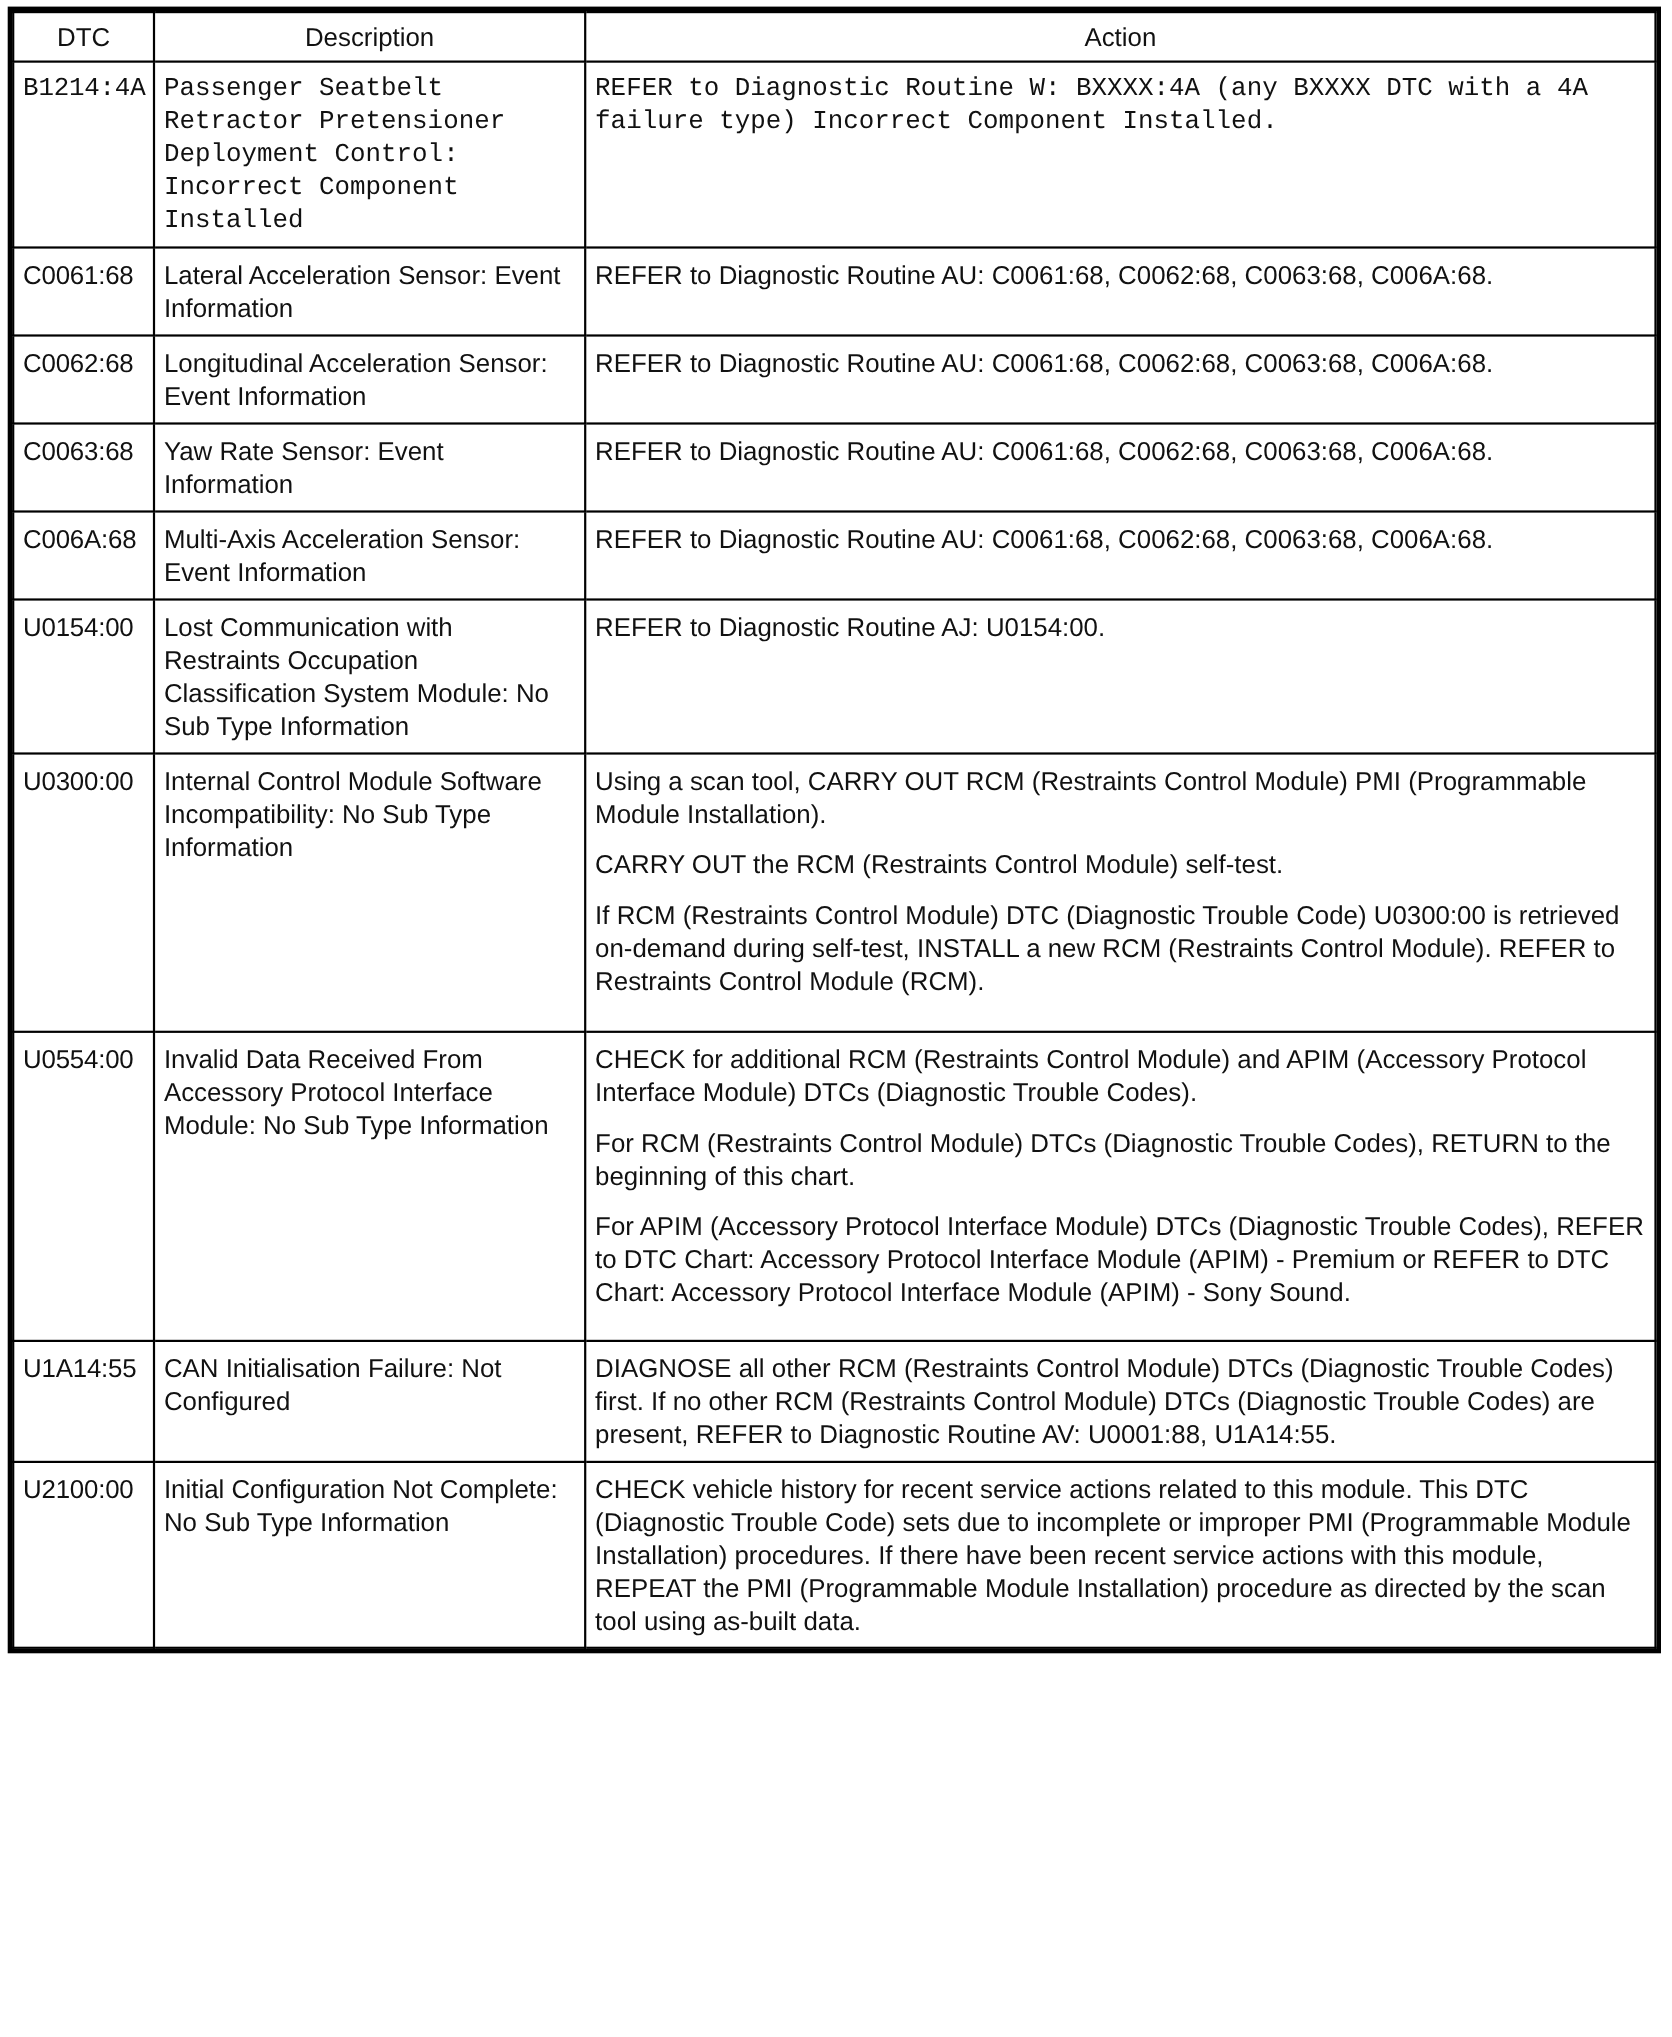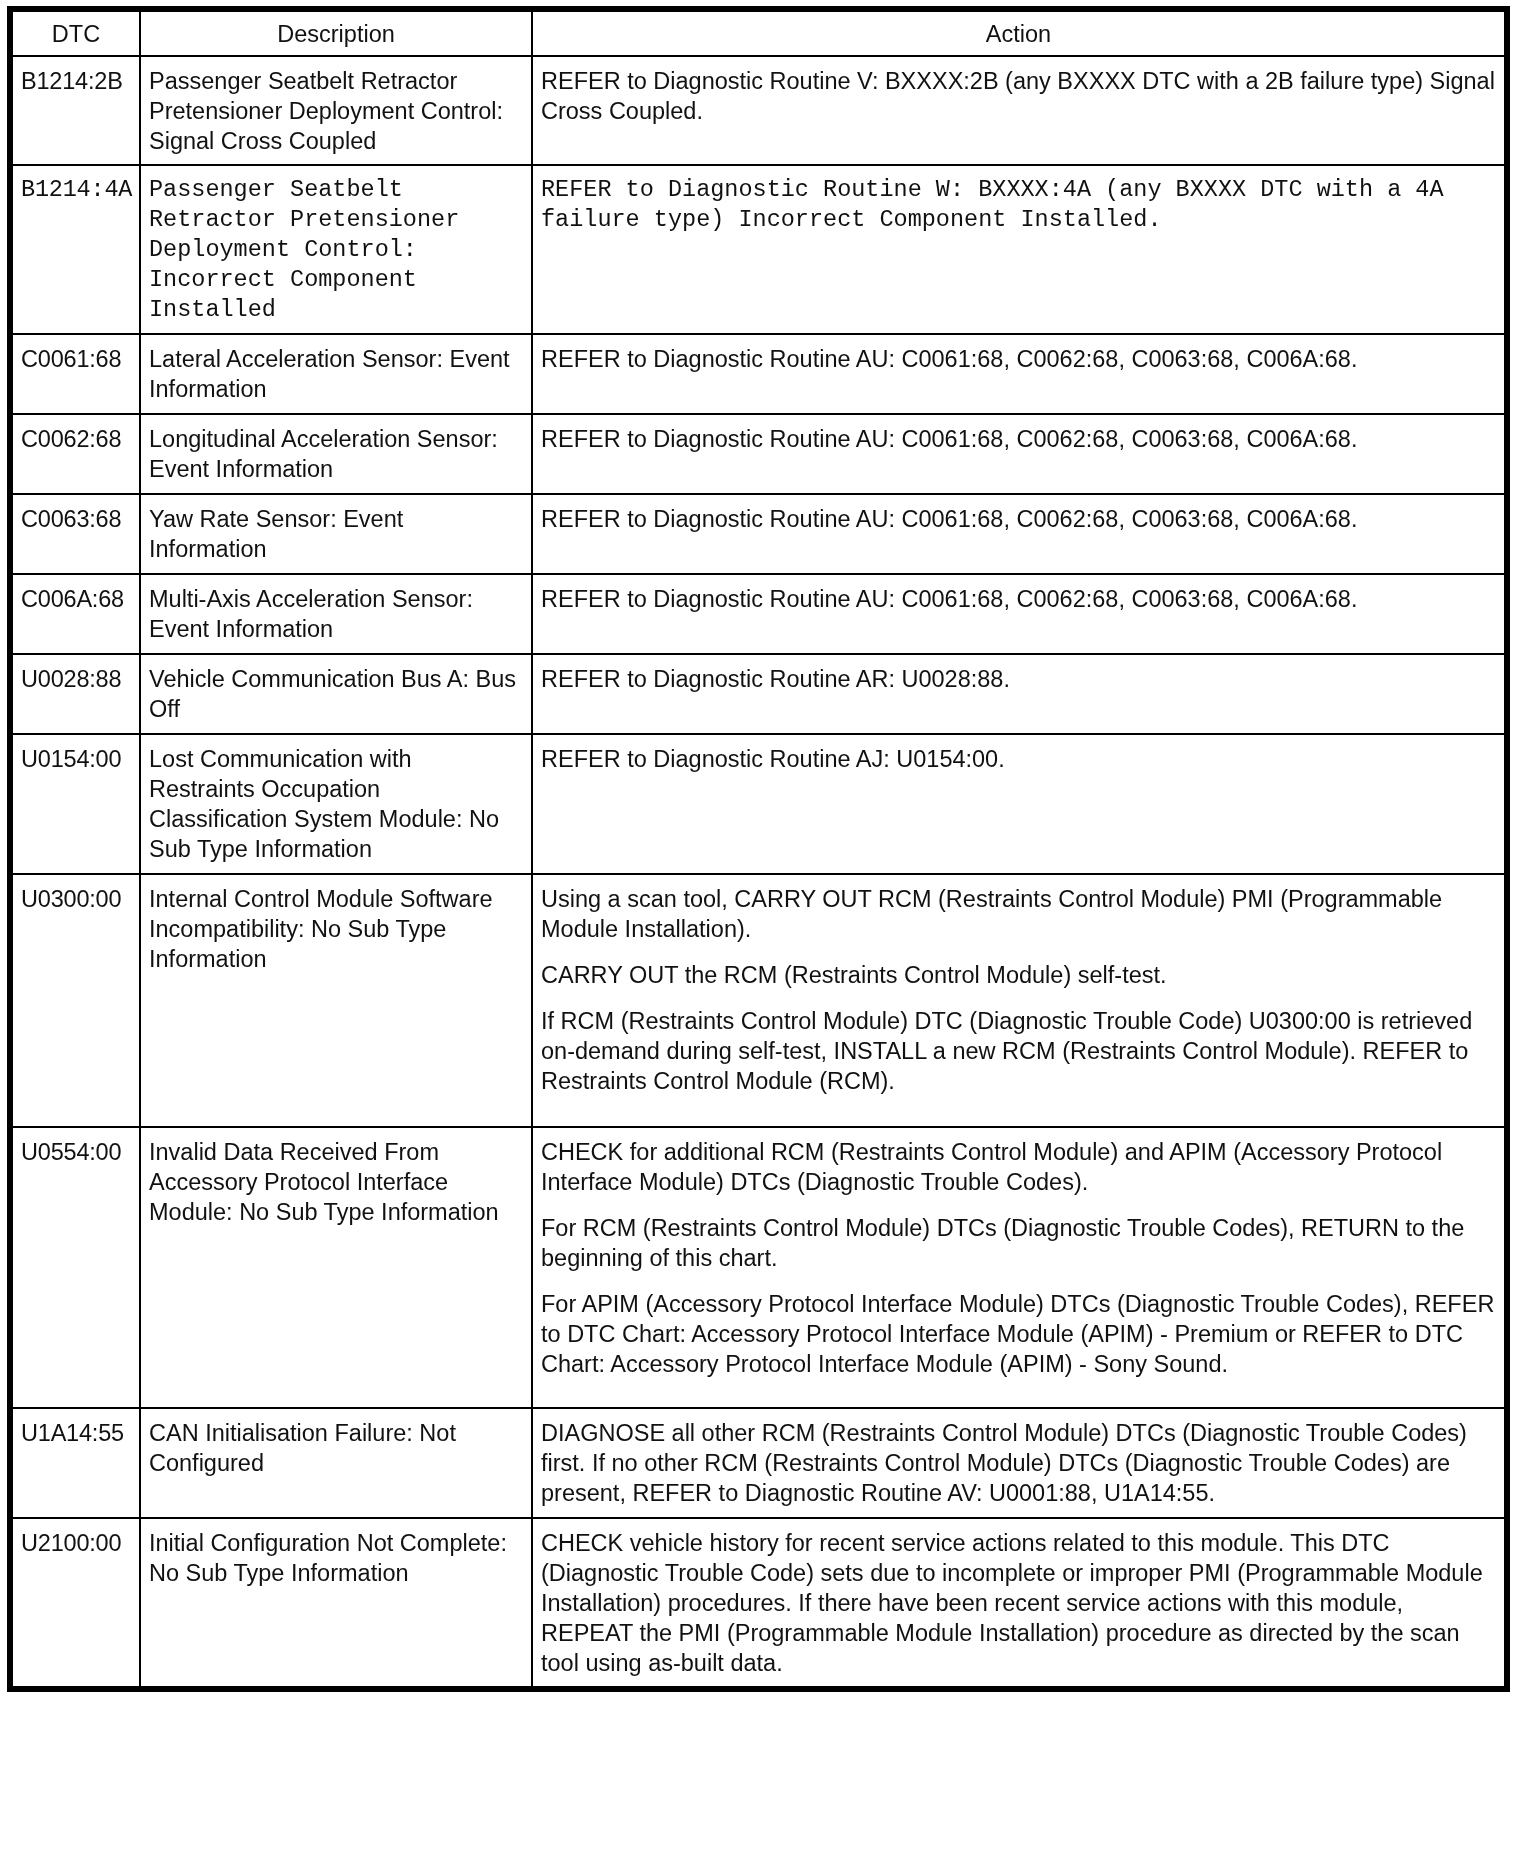--- a/index.html
+++ b/index.html
@@ -38,27 +38,20 @@
         <col class="c3">
       </colgroup>
   <thead>
     <tr>
       <th>DTC</th>
       <th>Description</th>
       <th>Action</th>
     </tr>
   </thead>
   <tbody>
-    <tr class="r-b1214-2b">
-      <td class="dtc">B1214:2B</td>
-      <td>Passenger Seatbelt Retractor Pretensioner Deployment Control: Signal Cross Coupled</td>
-      <td class="act">
-            <p>REFER to Diagnostic Routine V: BXXXX:2B (any BXXXX DTC with a 2B failure type) Signal Cross Coupled.</p>
-          </td>
-    </tr>
     <tr class="r-b1214-4a">
       <td class="dtc">B1214:4A</td>
       <td>Passenger Seatbelt Retractor Pretensioner Deployment Control: Incorrect Component Installed</td>
       <td class="act">
             <p>REFER to Diagnostic Routine W: BXXXX:4A (any BXXXX DTC with a 4A failure type) Incorrect Component Installed.</p>
           </td>
     </tr>
     <tr class="r-c0061">
       <td class="dtc">C0061:68</td>
       <td>Lateral Acceleration Sensor: Event Information</td>
@@ -78,27 +71,20 @@
       <td>Yaw Rate Sensor: Event Information</td>
       <td class="act">
             <p>REFER to Diagnostic Routine AU: C0061:68, C0062:68, C0063:68, C006A:68.</p>
           </td>
     </tr>
     <tr class="r-c006a">
       <td class="dtc">C006A:68</td>
       <td>Multi-Axis Acceleration Sensor: Event Information</td>
       <td class="act">
             <p>REFER to Diagnostic Routine AU: C0061:68, C0062:68, C0063:68, C006A:68.</p>
-          </td>
-    </tr>
-    <tr class="r-u0028">
-      <td class="dtc">U0028:88</td>
-      <td>Vehicle Communication Bus A: Bus Off</td>
-      <td class="act">
-            <p>REFER to Diagnostic Routine AR: U0028:88.</p>
           </td>
     </tr>
     <tr class="r-u0154">
       <td class="dtc">U0154:00</td>
       <td>Lost Communication with Restraints Occupation Classification System Module: No Sub Type Information</td>
       <td class="act">
             <p>REFER to Diagnostic Routine AJ: U0154:00.</p>
           </td>
     </tr>
     <tr class="r-u0300">

